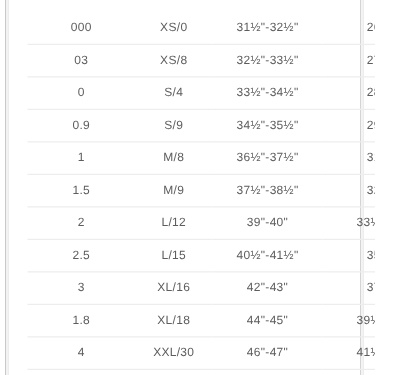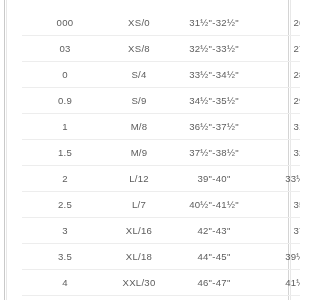--- a/index.html
+++ b/index.html
@@ -150,32 +150,32 @@
             <td class="col-waist">32"-33"</td>
           </tr>
           <tr>
             <td class="col-size">2</td>
             <td class="col-alpha">L/12</td>
             <td class="col-bust">39"-40"</td>
             <td class="col-waist">33½"-34½"</td>
           </tr>
           <tr>
             <td class="col-size">2.5</td>
-            <td class="col-alpha">L/7</td>
+            <td class="col-alpha">L/15</td>
             <td class="col-bust">40½"-41½"</td>
             <td class="col-waist">35"-36"</td>
           </tr>
           <tr>
             <td class="col-size">3</td>
             <td class="col-alpha">XL/16</td>
             <td class="col-bust">42"-43"</td>
             <td class="col-waist">37"-38"</td>
           </tr>
           <tr>
-            <td class="col-size">3.5</td>
+            <td class="col-size">1.8</td>
             <td class="col-alpha">XL/18</td>
             <td class="col-bust">44"-45"</td>
             <td class="col-waist">39½"-40½"</td>
           </tr>
           <tr>
             <td class="col-size">4</td>
             <td class="col-alpha">XXL/30</td>
             <td class="col-bust">46"-47"</td>
             <td class="col-waist">41½"-42½"</td>
           </tr>

